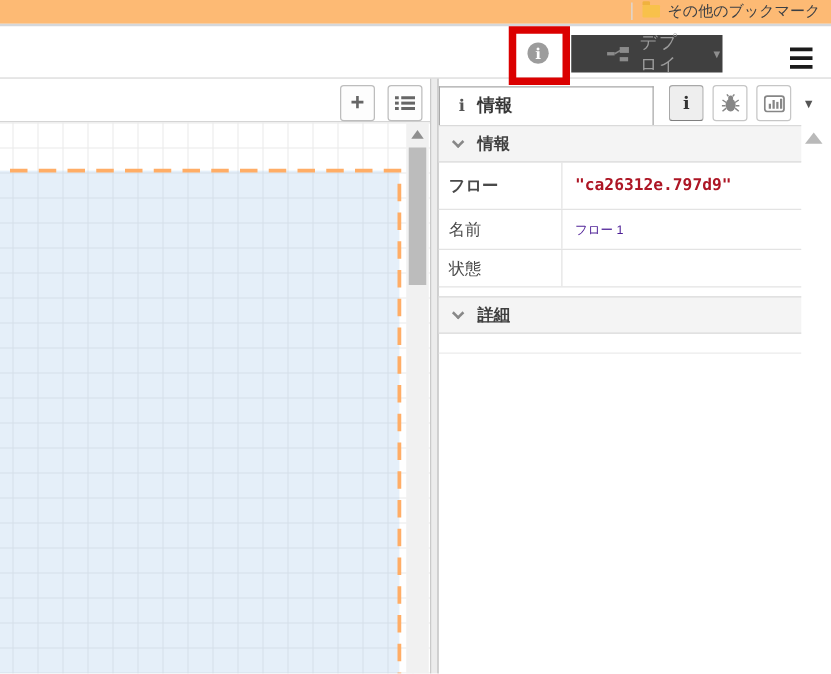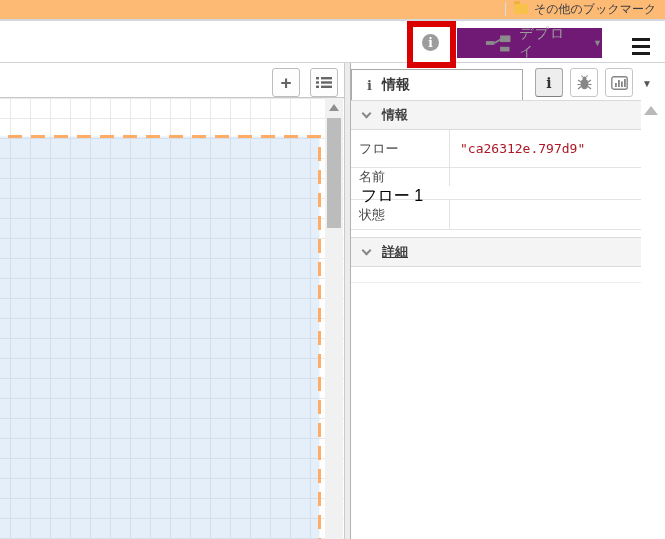--- a/index.html
+++ b/index.html
@@ -15,21 +15,21 @@
   .bm-folder { position:absolute; left:514px; top:4px; width:14px; height:10px; background:#f8c14b; border-radius:1px; }
   .bm-folder::before { content:""; position:absolute; left:0; top:-3px; width:6px; height:3px; background:#f0b23e; border-radius:1px 1px 0 0; }
   .bm-label { position:absolute; left:534px; top:1px; font-size:12px; color:#3b3f44; white-space:nowrap; }
   .chrome-divider { position:absolute; left:0; top:19px; width:665px; height:2px; background:#d5d7da; }
   
   .header-line { position:absolute; left:0; top:62px; width:665px; height:1px; background:#d2d2d2; }
   .info-circle { position:absolute; left:422px; top:34px; width:17px; height:17px; border-radius:50%;
     background:#9c9c9c; color:#fff; font-family:"DejaVu Serif",serif; font-weight:bold; font-size:12px;
     display:flex; align-items:center; justify-content:center; }
   .annotation-box { position:absolute; left:407px; top:21px; width:49px; height:47px; border:6px solid #db0000; z-index:50; }
-  .deploy-btn { position:absolute; left:457px; top:28px; width:145px; height:30px; background:#701a75;
+  .deploy-btn { position:absolute; left:457px; top:28px; width:121px; height:30px; background:#404040;
     display:flex; align-items:center; padding-left:28px; cursor:pointer; }
   .deploy-label { color:#9c9c9c; font-size:14px; margin-left:8px; letter-spacing:1px; }
   .deploy-caret { color:#8e8e8e; font-size:9px; margin-left:16px; }
   .hamburger { position:absolute; left:632px; top:38px; width:18px; height:17px; display:flex; flex-direction:column; justify-content:space-between; cursor:pointer; }
   .hamburger span { display:block; height:3.4px; background:#1b1b1b; }
   
   .tabbar { position:absolute; left:0; top:63px; width:344px; height:35px; background:#fff; border-bottom:1px solid #c8c8c8; }
   .tb-btn { position:absolute; top:5px; width:28px; height:29px; background:#fdfdfd; border:1px solid #bdbdbd; border-radius:3px;
     display:flex; align-items:center; justify-content:center; color:#666; cursor:pointer; }
   .tb-plus { left:272px; font-size:19px; font-weight:bold; line-height:1; }
@@ -64,23 +64,23 @@
   .sb-content { position:absolute; left:0; top:37px; width:314px; bottom:0; }
   .section-header { position:absolute; left:0; width:290px; height:30px; background:#f4f4f4;
     border-top:1px solid #dadada; border-bottom:1px solid #dadada;
     display:flex; align-items:center; padding-left:10px; cursor:pointer; }
   .chevron { width:7px; height:7px; border-left:2px solid #888; border-bottom:2px solid #888;
     transform:rotate(-45deg); margin:0 12px 3px 2px; }
   .section-header .title { font-size:13px; font-weight:bold; color:#3f3f3f; }
   .info-table { position:absolute; left:0; top:30px; width:290px; }
   .info-row { display:flex; border-bottom:1px solid #e3e3e3; }
   .info-row .lbl { width:99px; border-right:1px solid #e3e3e3; padding-left:8px; font-size:13px; color:#4a4a4a; display:flex; align-items:center; }
-  .info-row .val { flex:1; padding-left:10px; font-size:16px; color:#000000; display:flex; align-items:center; }
+  .info-row .val { flex:1; padding-left:10px; font-size:10px; color:#4c1d95; display:flex; align-items:center; }
   .val.mono-red { font-family:"DejaVu Sans Mono",monospace; color:#ad1625; font-size:13px; }
-  .row-flow { height:38px; } .row-name { height:32px;flex-direction:column; } .row-state { height:30px;font-family:Liberation Mono, monospace; }
+  .row-flow { height:38px;font-weight:bold; } .row-name { height:32px; } .row-state { height:30px;font-family:Liberation Mono, monospace; }
   .section-details { top:137px;text-decoration:underline; }
   .empty-rule { position:absolute; left:0; top:168px; width:290px; height:15px; border-bottom:1px solid #ececec; }
   .sb-scroll-arrow { position:absolute; left:293px; top:6px; width:0; height:0;
     border-left:7px solid transparent; border-right:7px solid transparent; border-bottom:9px solid #b9b9b9; }
 </style>
 </head>
 <body>
 
 <div class="stage">
 

